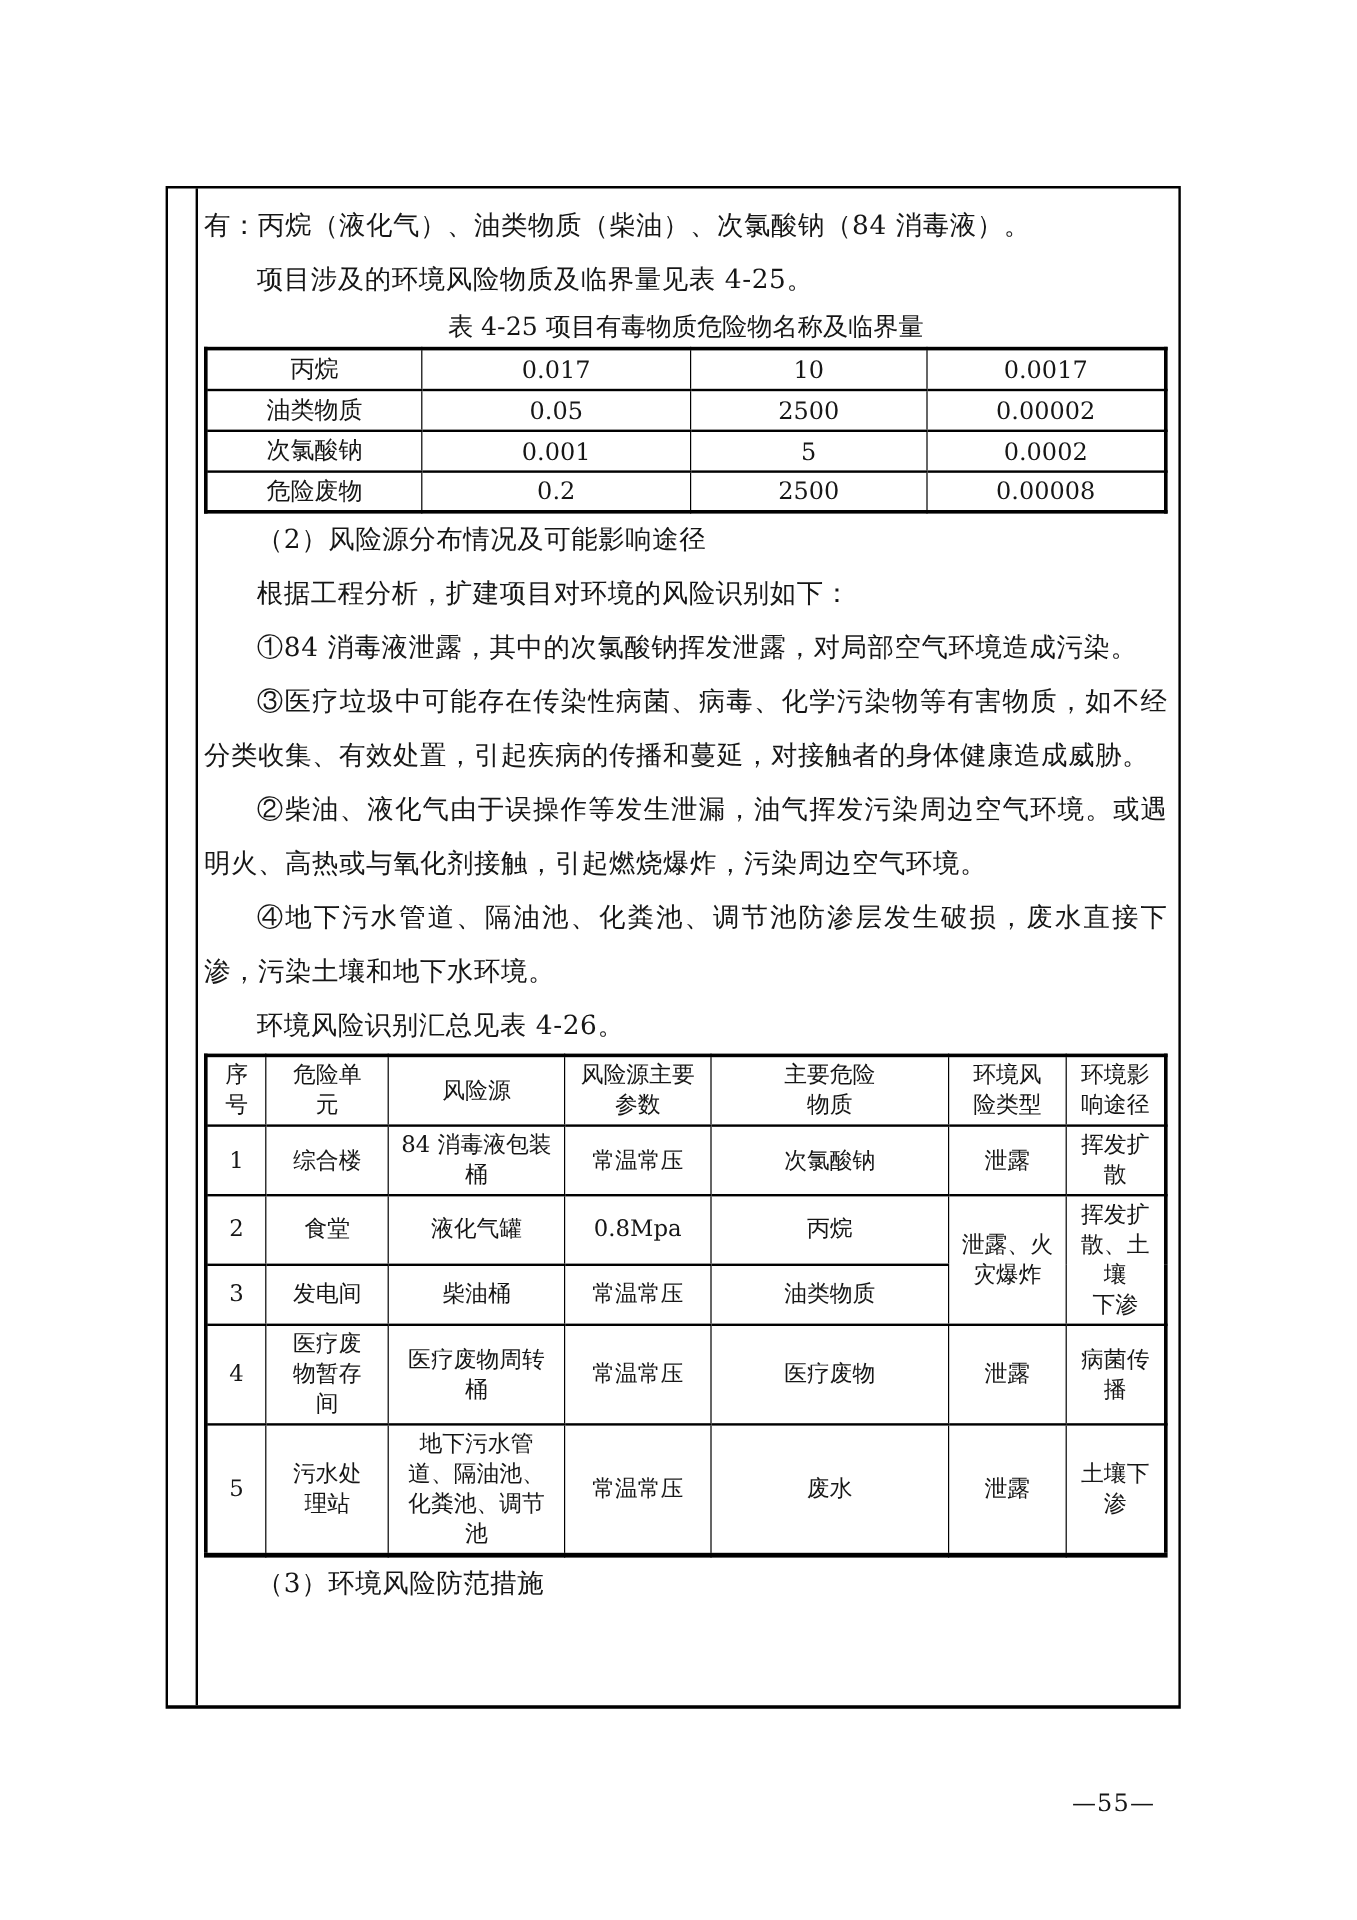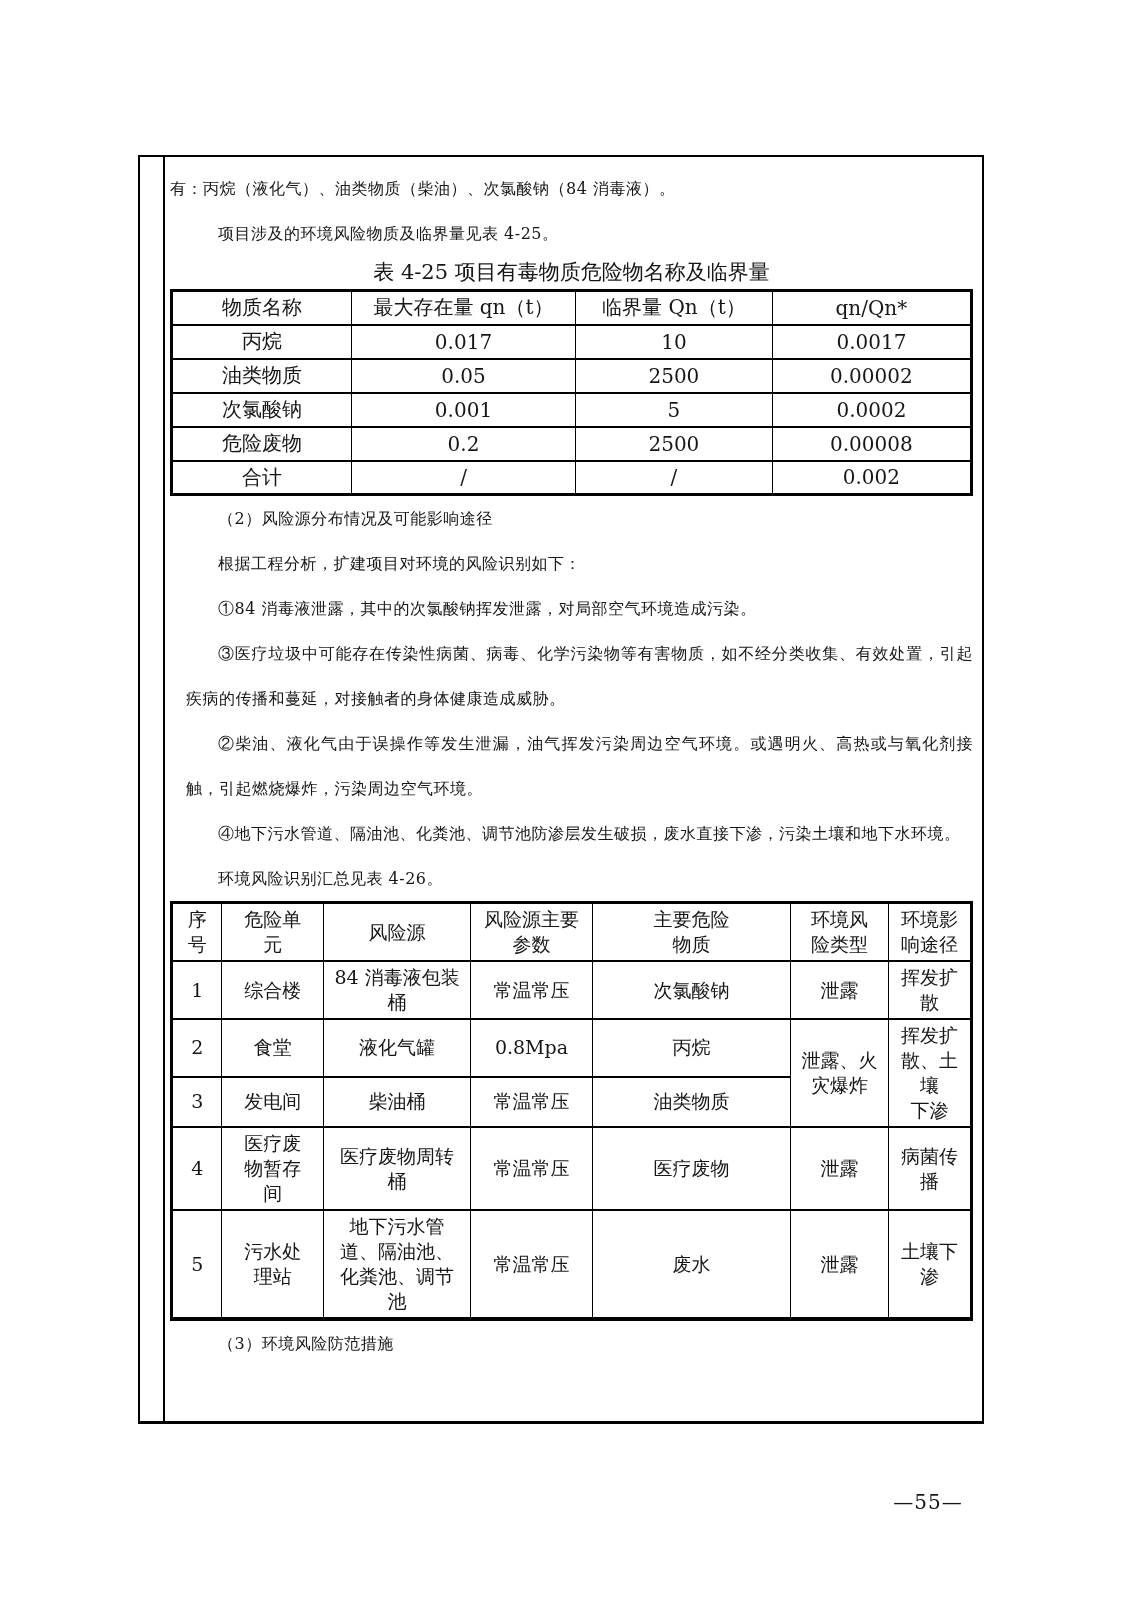--- a/index.html
+++ b/index.html
@@ -15,24 +15,24 @@
   }
   .side-divider {
     position:absolute; left:23px; top:0; bottom:0; width:0;
     border-left:2px solid #000;
   }
   .content {
     position:absolute; left:25px; top:0; right:0; bottom:0;
     padding:9px 9px 0 5px;
   }
   .para {
-    font-size:16px; line-height:45px; text-align:justify;
+    font-size:22px; line-height:45px; text-align:justify;
     letter-spacing:0.5px;
   }
-  .indent { text-indent:2em;margin-left:16px; }
+  .indent { text-indent:2em; }
   .table-title {
     font-size:21px; font-weight:normal; text-align:center; line-height:33px;
   }
   table { width:100%; border-collapse:collapse; table-layout:fixed; }
   table.t25 {
     border:3px solid #000; font-size:20px;
   }
   table.t25 td, table.t25 th {
     border:solid #000; border-width:2px 1px;
     text-align:center; vertical-align:middle;
@@ -71,26 +71,20 @@
 
       <h3 class="table-title">表 4-25 项目有毒物质危险物名称及临界量</h3>
       <table class="t25">
         <colgroup>
           <col style="width:22.5%">
             <col style="width:28%">
             <col style="width:24.6%">
             <col style="width:24.9%">
         </colgroup>
         <tbody>
-            <tr>
-          <th>物质名称</th>
-          <th>最大存在量 qn（t）</th>
-          <th>临界量 Qn（t）</th>
-          <th>qn/Qn*</th>
-        </tr>
         <tr>
           <td>丙烷</td>
           <td>0.017</td>
           <td>10</td>
           <td>0.0017</td>
         </tr>
         <tr>
           <td>油类物质</td>
           <td>0.05</td>
           <td>2500</td>
@@ -100,26 +94,20 @@
           <td>次氯酸钠</td>
           <td>0.001</td>
           <td>5</td>
           <td>0.0002</td>
         </tr>
         <tr>
           <td>危险废物</td>
           <td>0.2</td>
           <td>2500</td>
           <td>0.00008</td>
-        </tr>
-        <tr>
-          <td>合计</td>
-          <td>/</td>
-          <td>/</td>
-          <td>0.002</td>
         </tr>
       </tbody>
         </table>
 
       <p class="para indent">（2）风险源分布情况及可能影响途径</p>
       <p class="para indent">根据工程分析，扩建项目对环境的风险识别如下：</p>
       <p class="para indent">①84 消毒液泄露，其中的次氯酸钠挥发泄露，对局部空气环境造成污染。</p>
       <p class="para indent">③医疗垃圾中可能存在传染性病菌、病毒、化学污染物等有害物质，如不经分类收集、有效处置，引起疾病的传播和蔓延，对接触者的身体健康造成威胁。</p>
       <p class="para indent">②柴油、液化气由于误操作等发生泄漏，油气挥发污染周边空气环境。或遇明火、高热或与氧化剂接触，引起燃烧爆炸，污染周边空气环境。</p>
       <p class="para indent">④地下污水管道、隔油池、化粪池、调节池防渗层发生破损，废水直接下渗，污染土壤和地下水环境。</p>

